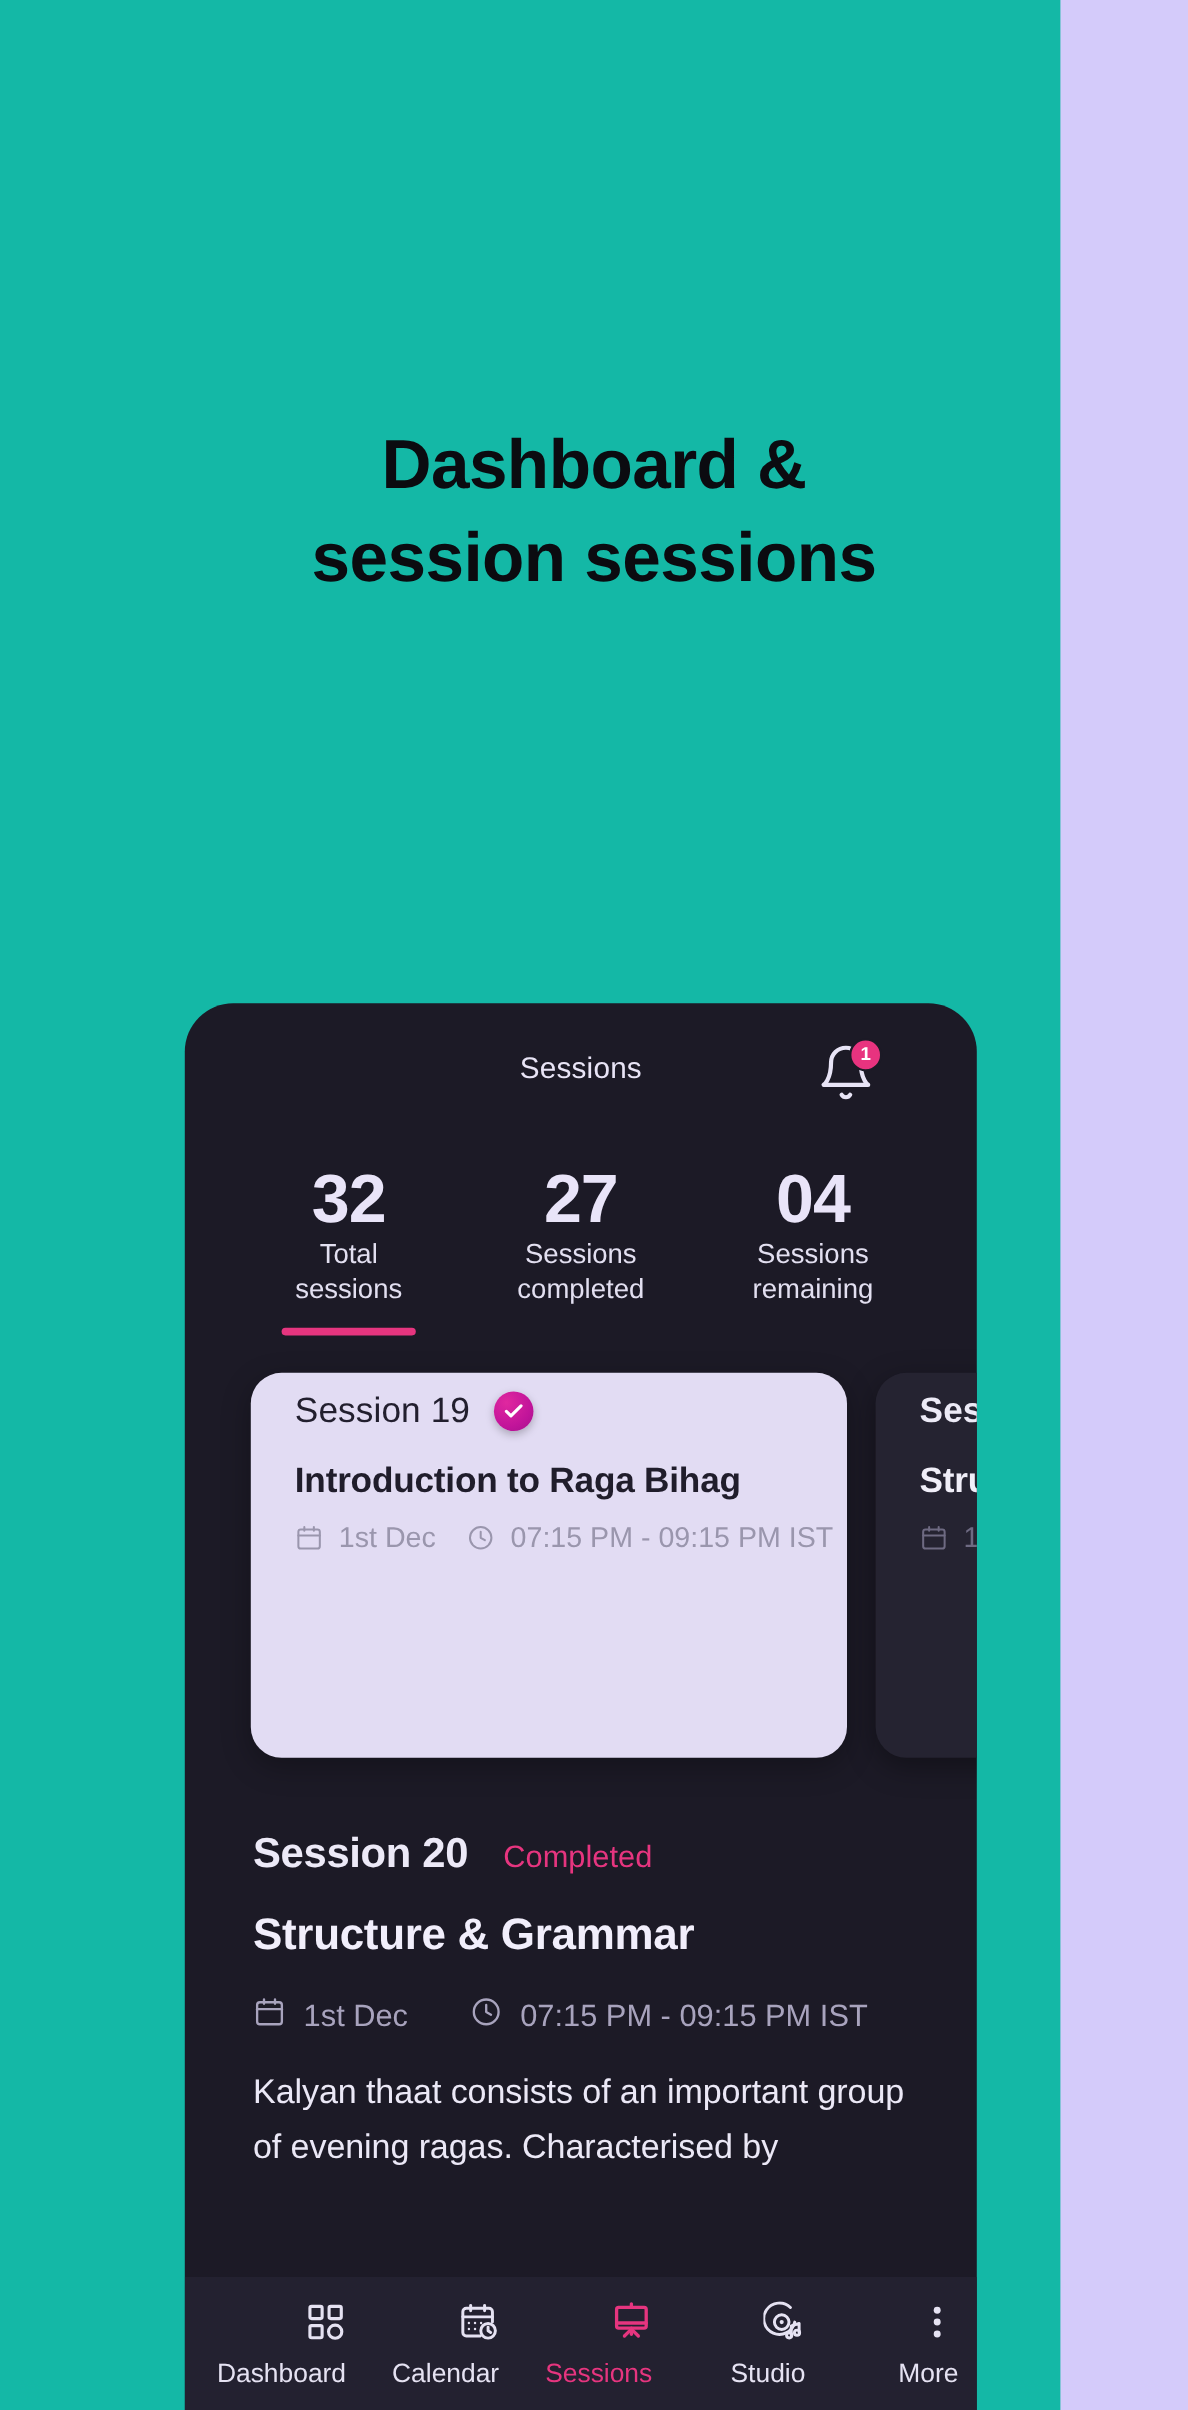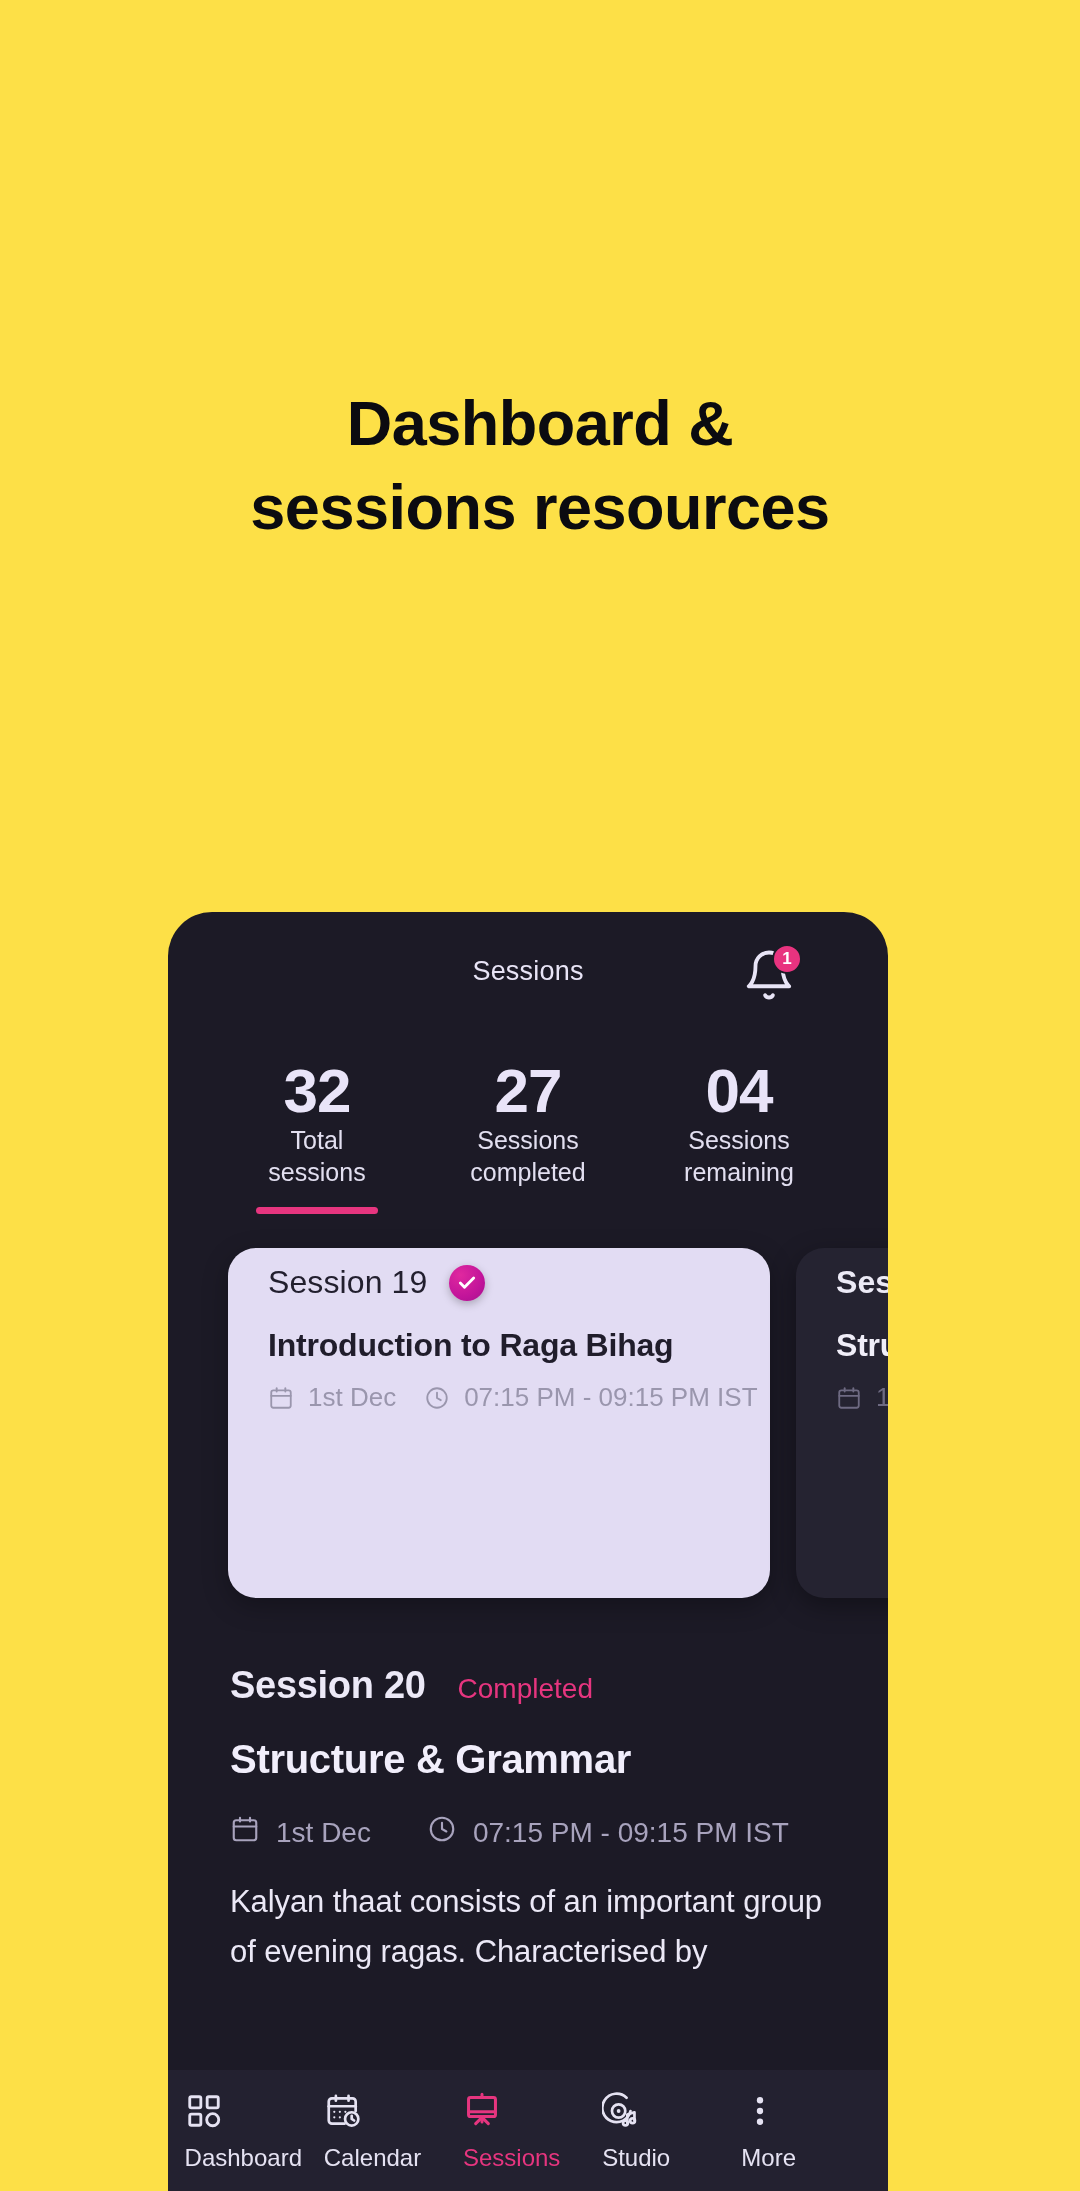--- a/index.html
+++ b/index.html
@@ -2,21 +2,21 @@
 <html><head>
 <meta charset="utf-8">
 <style>
   * { box-sizing: border-box; margin: 0; padding: 0; }
   html, body {
     width: 1080px; height: 2191px;
     background: #d4cbfa;
     font-family: "Liberation Sans", sans-serif;
     overflow: hidden;
   }
-  .page { position: relative; width: 1080px; height: 2191px; background: #fde047; }
+  .page { position: relative; width: 964px; height: 2191px; background: #14b8a6; }
 
   
   .headline {
     position: absolute; left: 0; top: 382px; width: 1080px;
     text-align: center;
     font-size: 63px; font-weight: 700; color: #0b0b10;
     line-height: 1.33; letter-spacing: -0.5px;
   }
   .headline .ln { display: block; }
 
@@ -138,35 +138,35 @@
   }
 
   
   .bottom-nav {
     position: absolute; left: 0; bottom: 0; width: 720px; height: 121px;
     background: #232130;
     display: flex; align-items: center; justify-content: space-around;
     padding: 0 12px;
   }
   .nav-item {
-    display: flex; flex-direction: column; align-items: flex-start; gap: 11px;
+    display: flex; flex-direction: column; align-items: flex-end; gap: 11px;
     width: 130px;
   }
   .nav-icon { height: 44px; display: flex; align-items: center; justify-content: center; }
   .nav-label { font-size: 24px; color: #e5e2f2; }
   .nav-item.active .nav-label { color: #e6357f; }
 </style>
 </head>
 <body>
 
 <div class="page">
 
   <div class="headline">
     <span class="ln">Dashboard &amp;</span>
-    <span class="ln">sessions resources</span>
+    <span class="ln">session sessions</span>
   </div>
 
   <div class="phone">
 
     <div class="app-header">
       <div class="app-title">Sessions</div>
       <div class="bell-wrap">
         <span>
           <svg width="54" height="54" viewBox="0 0 24 24" fill="none" stroke="#e8e4f6" stroke-width="1.7" stroke-linecap="round" stroke-linejoin="round">
             <path d="M18 8A6 6 0 0 0 6 8c0 7-3 9-3 9h18s-3-2-3-9"></path>

